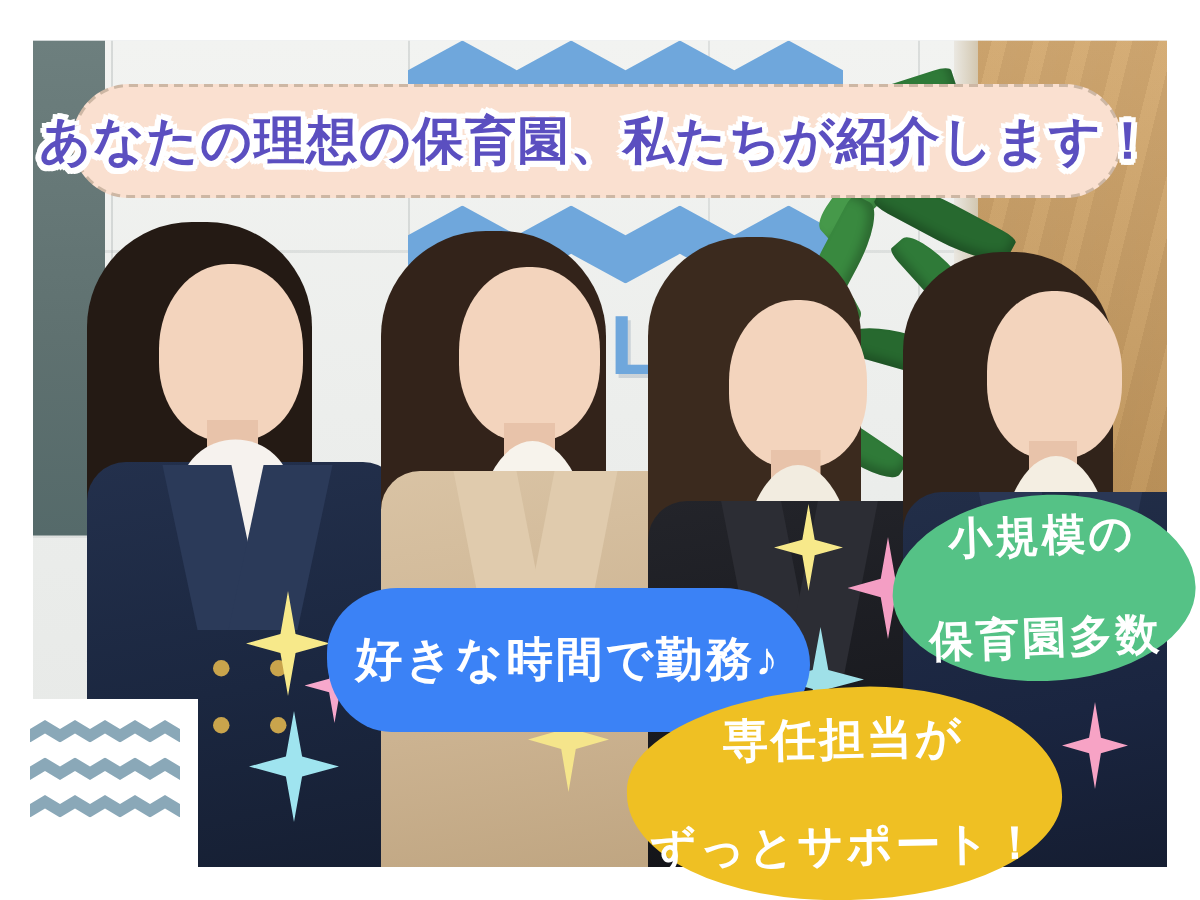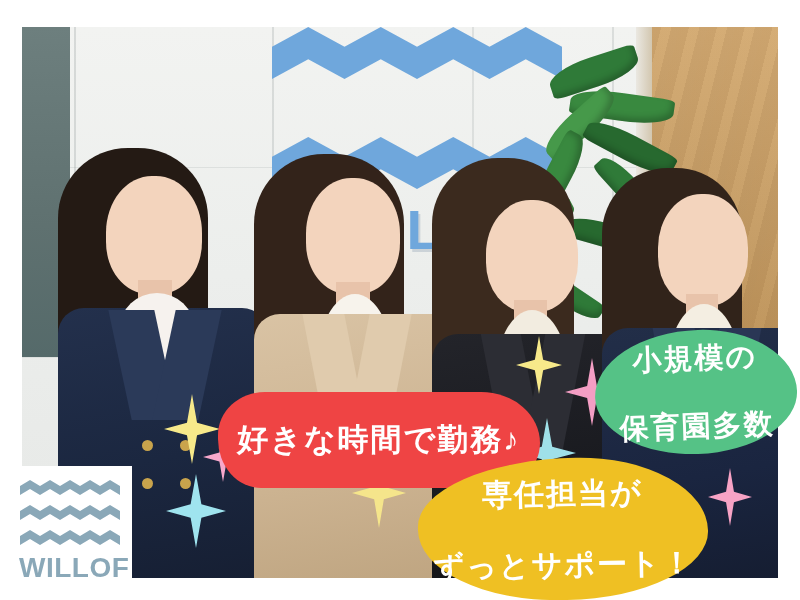--- a/index.html
+++ b/index.html
@@ -169,21 +169,21 @@
   .bubble-green{
     left:595px;top:330px;width:202px;height:124px;
     background:#55c286;
     border-radius:52% 48% 50% 50% / 52% 52% 48% 48%;
     transform:rotate(-2deg);
   }
   .bubble-green span{font-size:29px;}
 
   .bubble-pink{
     left:218px;top:392px;width:322px;height:96px;
-    background:#ef4444;
+    background:#3b82f6;
     border-radius:48px 60px 50px 44px / 44px 52px 46px 50px;
   }
   .bubble-pink span{font-size:31px;}
 
   .bubble-blue{
     left:140px;top:480px;width:270px;height:112px;
     background:#7fd2f7;
     border-radius:56px 50px 48px 54px / 52px 50px 48px 52px;
   }
   .bubble-blue span{font-size:32px;}
@@ -304,36 +304,38 @@
   <div class="spark" style="left:203px;top:432px;width:40px;height:50px;background:#f7a8cc;"></div>
   <div class="spark" style="left:166px;top:474px;width:60px;height:74px;background:#9fe4ef;"></div>
 
   <div class="spark" style="left:516px;top:336px;width:46px;height:58px;background:#f7e98a;"></div>
   <div class="spark" style="left:565px;top:358px;width:54px;height:68px;background:#f49ec4;"></div>
   <div class="spark" style="left:518px;top:418px;width:58px;height:70px;background:#9fe0e8;"></div>
   <div class="spark" style="left:352px;top:458px;width:54px;height:70px;background:#f5e58b;"></div>
 
   <div class="spark" style="left:708px;top:468px;width:44px;height:58px;background:#f7a3c5;"></div>
 
+  <div class="banner">
+    <span class="banner-text">あなたの理想の保育園、私たちが紹介します！</span>
+  </div>
 
   <div class="bubble bubble-green">
     <span><span>小規模の</span><br><span>保育園多数</span></span>
   </div>
 
   <div class="bubble bubble-pink">
     <span>好きな時間で勤務♪</span>
   </div>
 
 
   <div class="bubble bubble-yellow">
     <span><span>専任担当が</span><br><span>ずっとサポート！</span></span>
   </div>
 
   <div class="logo-card">
     <div class="logo-zigs">
       <div class="logo-zig lz0"></div>
       <div class="logo-zig lz1"></div>
       <div class="logo-zig lz2"></div>
     </div>
-    <div class="logo-word">WILLOF</div>
   </div>
 
 </div>
 
 </body></html>

